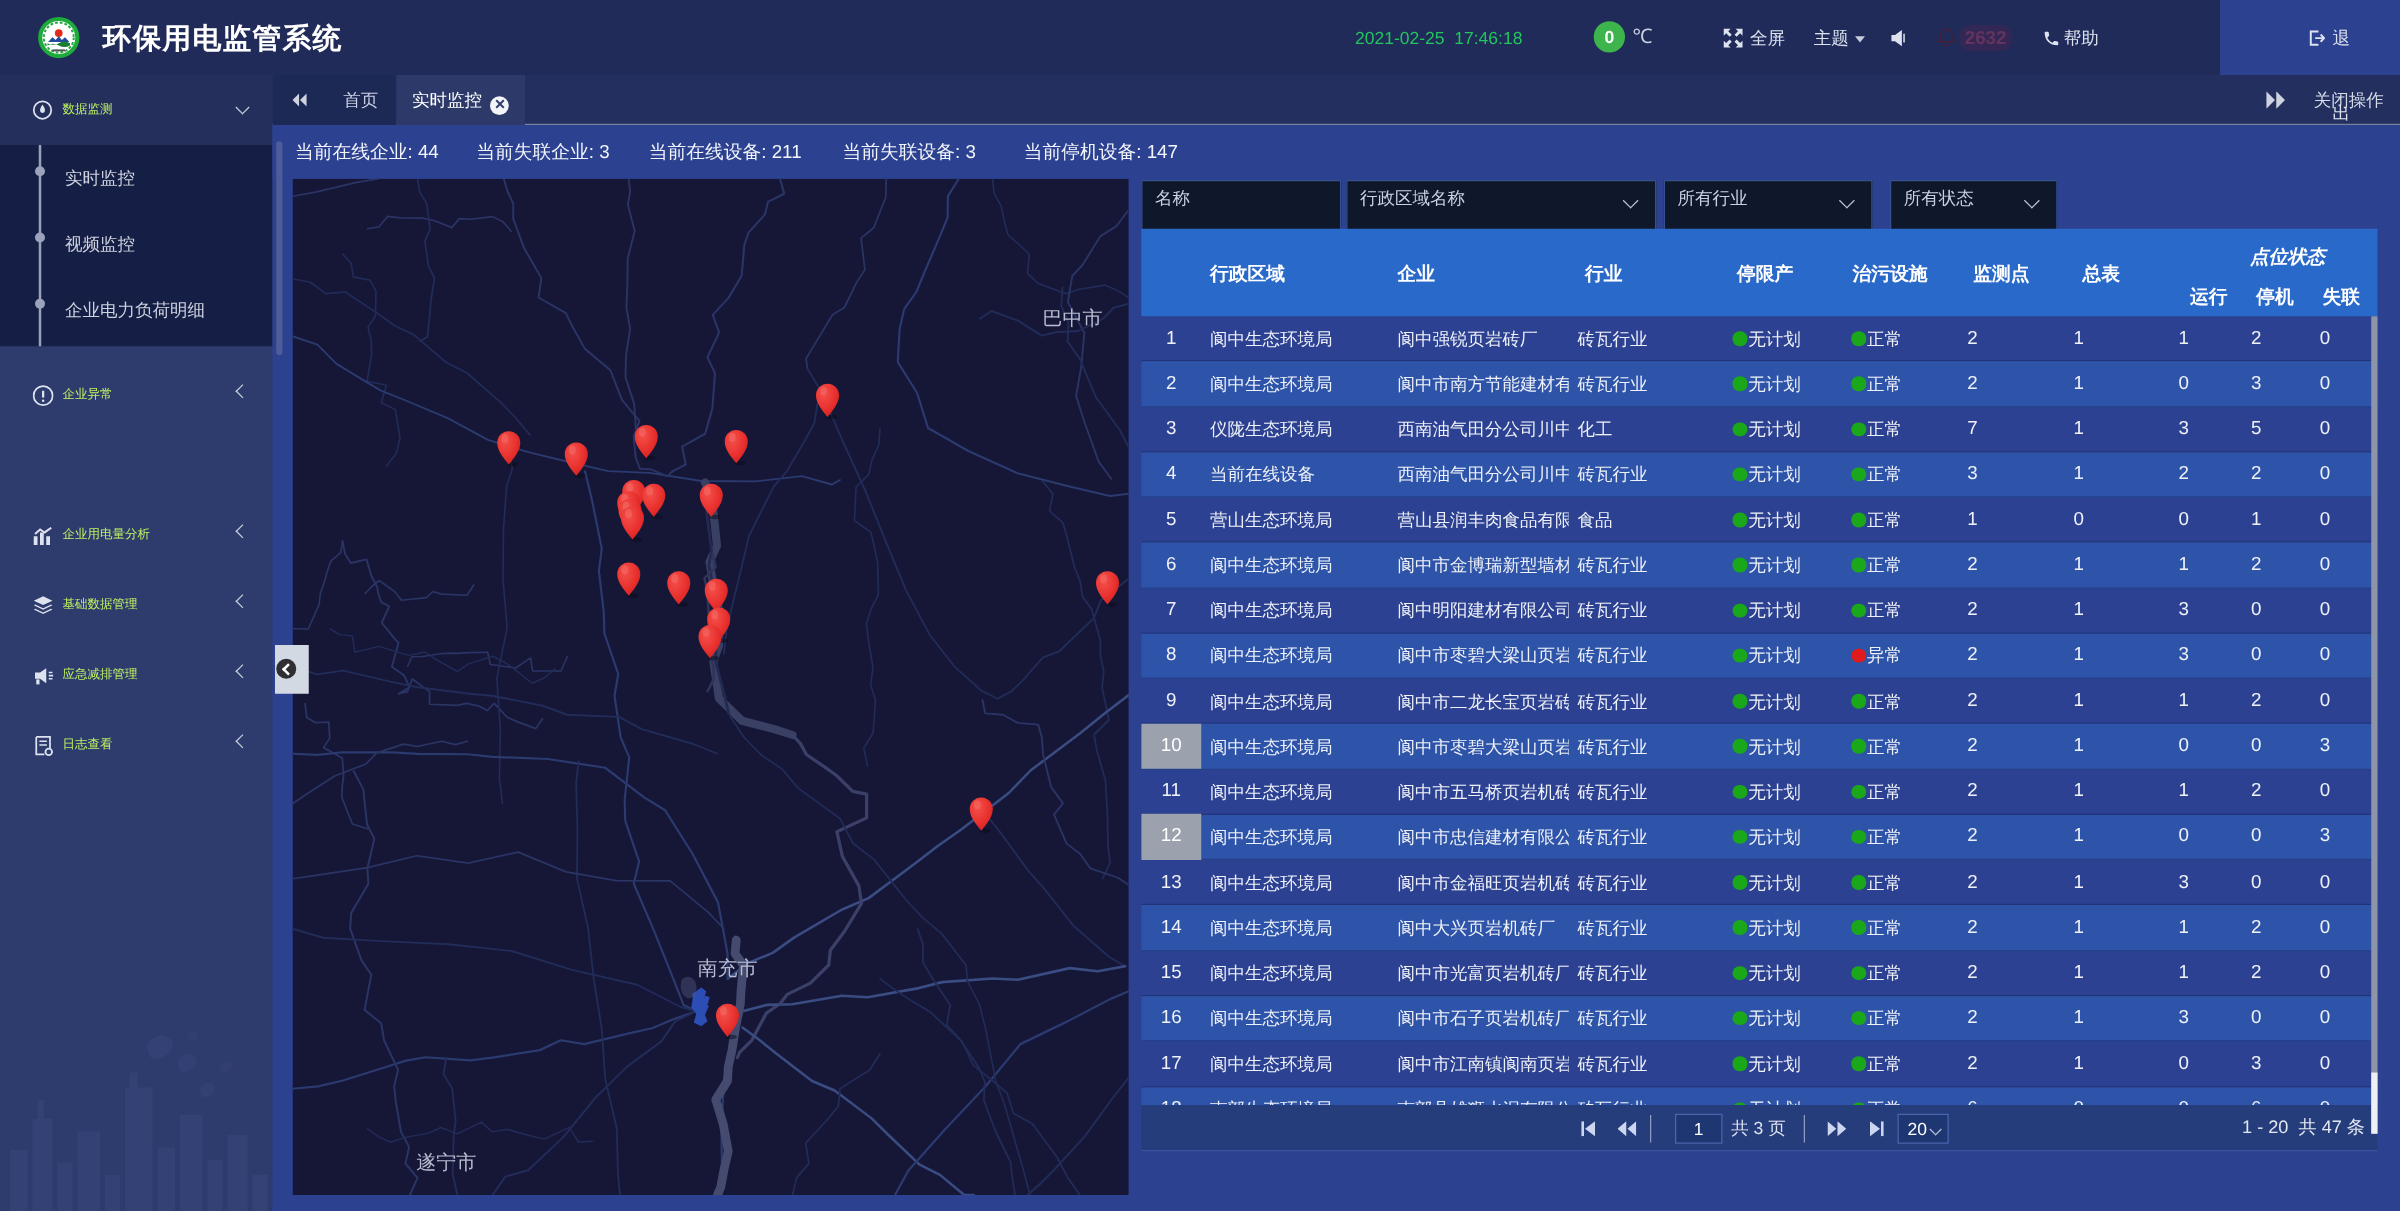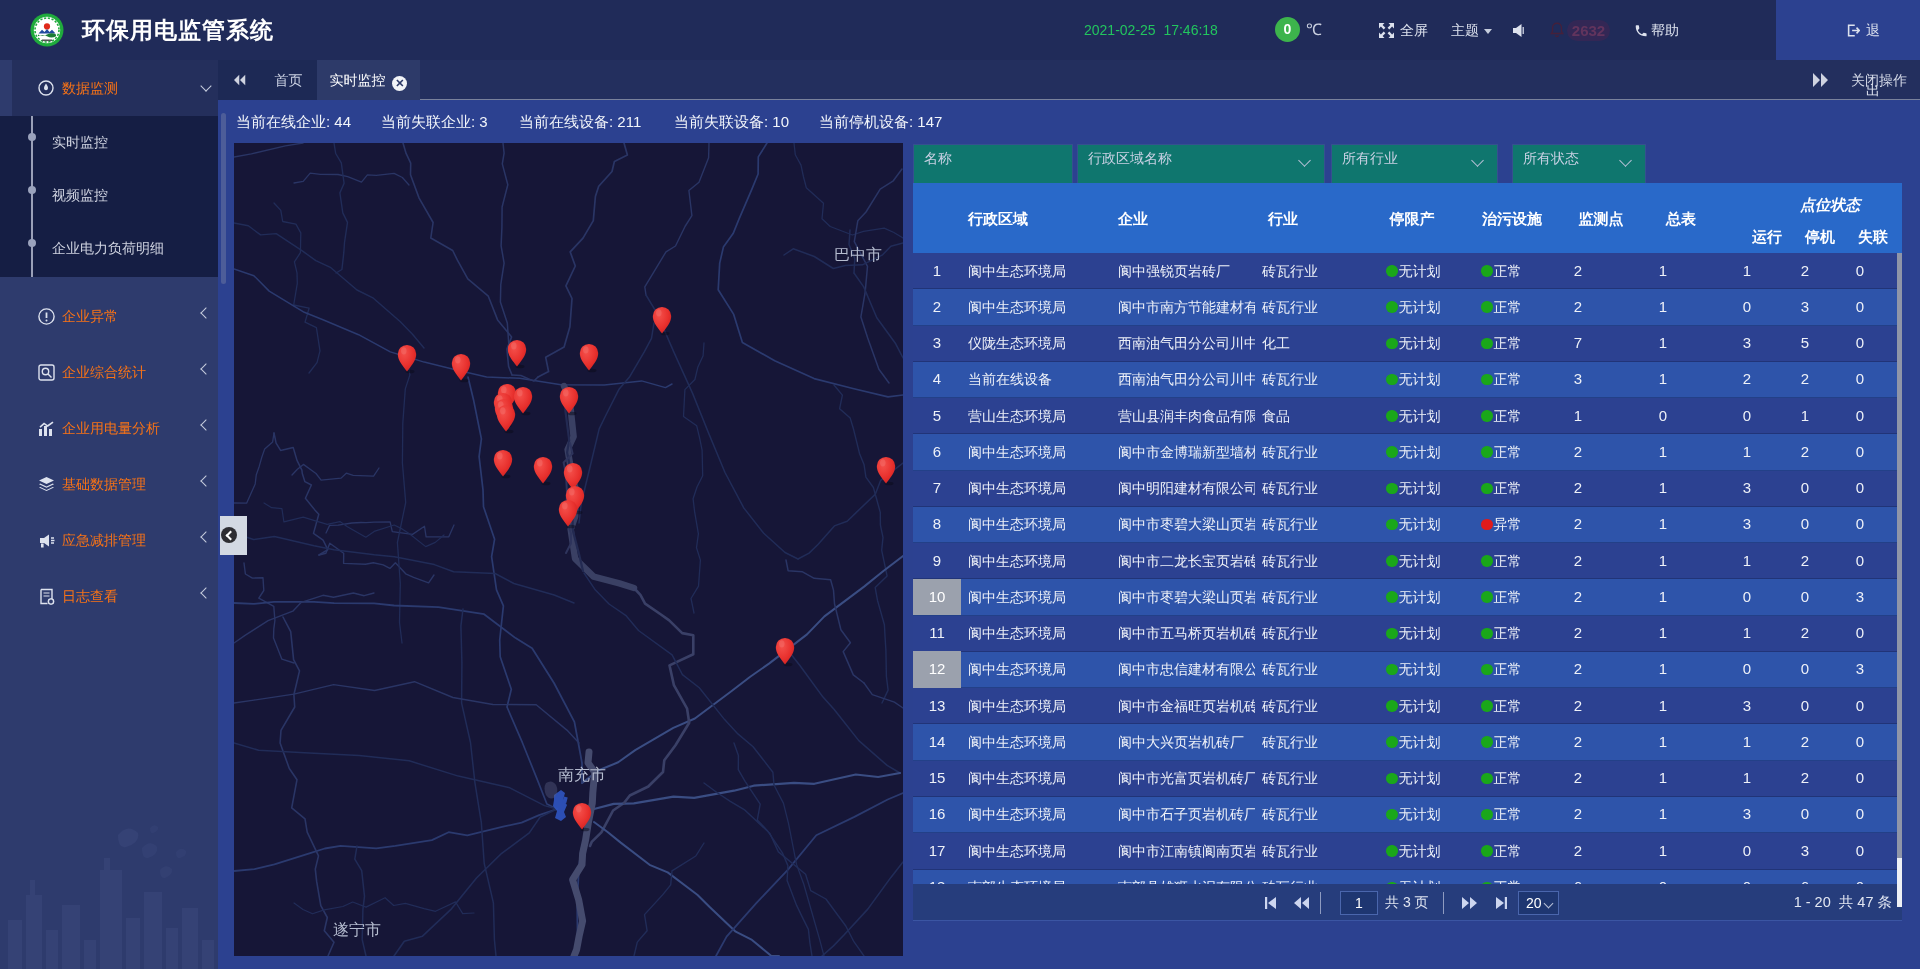--- a/index.html
+++ b/index.html
@@ -2,37 +2,37 @@
 <html><head><meta charset="utf-8">
 <style>
 *{margin:0;padding:0;box-sizing:border-box}
 html,body{width:1920px;height:969px;overflow:hidden;background:#2c4190;
  font-family:"Liberation Sans",sans-serif;}
 #header{position:absolute;left:0;top:0;width:1776px;height:60px;background:#202b59;z-index:30}
 #title{position:absolute;left:82px;top:0;line-height:60px;font-size:23px;font-weight:bold;color:#fff;letter-spacing:1px}
 .htxt{position:absolute;top:0;line-height:60px;font-size:14px;color:#dde2ee}
 .caret{display:inline-block;width:0;height:0;border-left:4.5px solid transparent;border-right:4.5px solid transparent;border-top:5.5px solid #c6cddd;vertical-align:middle;margin-left:5px}
 #sidebar{position:absolute;left:0;top:60px;width:218px;height:909px;background:#2e3b6d;overflow:hidden}
-.mitem{position:absolute;left:12px;width:218px;height:56px;color:#f97316;font-size:14px}
+.mitem{position:absolute;left:0;width:218px;height:56px;color:#bef264;font-size:10px}
 .mitem .txt{position:absolute;left:50px;top:0;line-height:56px}
 .mitem svg.ic{position:absolute;left:26px;top:20px}
 .mchev{position:absolute;right:20px;top:21px;width:8px;height:8px;border-left:1.6px solid #c6cddd;border-bottom:1.6px solid #c6cddd;transform:rotate(45deg)}
 #submenu{position:absolute;left:0;top:56px;width:218px;height:161px;background:#151e44}
 #submenu .line{position:absolute;left:31px;top:0;width:2px;height:161px;background:#9aa0b8}
 .sdot{position:absolute;left:28px;width:8px;height:8px;border-radius:50%;background:#9aa2bc}
 .sitem{position:absolute;left:52px;font-size:14px;color:#cfd3e0;line-height:14px}
 #tabbar{position:absolute;left:218px;top:60px;width:1702px;height:40px;background:#232f5e;border-bottom:1px solid #79819b;z-index:20}
 .tab{position:absolute;top:0;height:40px;line-height:40px;font-size:14px;text-align:center}
 #statsbar{position:absolute;left:218px;top:101px;width:1702px;height:42px;background:#2c4190}
 .stat{position:absolute;top:0;line-height:42px;font-size:15px;color:#f2f5fa}
 #map{position:absolute;left:234px;top:143px;width:669px;height:813px}
 #collapse{position:absolute;left:220px;top:516px;width:27px;height:39px;background:#d3d9e3;z-index:5}
 #collapse .cc{position:absolute;left:1px;top:11px;width:16px;height:16px;border-radius:50%;background:#2e2e33}
 #collapse .cc:after{content:"";position:absolute;left:6px;top:4.5px;width:5px;height:5px;border-left:2px solid #fff;border-bottom:2px solid #fff;transform:rotate(45deg)}
-.fbox{position:absolute;top:144px;height:44px;background:#0f766e;border:1px solid #35508f;color:#c9d1e4;font-size:14px;line-height:26px;padding-left:10px}
+.fbox{position:absolute;top:144px;height:44px;background:#0f172a;border:1px solid #35508f;color:#c9d1e4;font-size:14px;line-height:26px;padding-left:10px}
 .fchev{position:absolute;top:11px;width:9px;height:9px;border-left:1.7px solid #b9c2d8;border-bottom:1.7px solid #b9c2d8;transform:rotate(-45deg)}
 #thead{position:absolute;left:913px;top:183px;width:989px;height:70px;background:#2969c9;color:#fff;z-index:4}
 .th{position:absolute;transform:translateX(-50%);font-weight:bold;font-size:15px;white-space:nowrap}
 #tbody{position:absolute;left:913px;top:253px;width:989px;height:631px;overflow:hidden;z-index:3}
 .row{width:989px;height:36.28px;display:flex;align-items:center;color:#eef1f8;font-size:14px;white-space:nowrap}
 .row>div{overflow:hidden;flex-shrink:0;height:36.28px;line-height:36.28px}
 .c0{width:48px;text-align:center;font-size:15px}
 .c1{width:150px;padding-left:7px}
 .c2{width:144px;padding-left:7px}
 .c3{width:126px;padding-left:7px}
@@ -122,29 +122,20 @@
  </div>
  <div class="mitem" style="top:228px">
   <svg class="ic" width="17" height="17" viewBox="0 0 17 17" fill="none" stroke="#dde2ee" stroke-width="1.4">
    <circle cx="8.5" cy="8.5" r="7.6"></circle>
         <path d="M8.5 4.5 V10" stroke-width="1.8"></path>
         <circle cx="8.5" cy="12.6" r="1" fill="#dde2ee" stroke="none"></circle>
   </svg>
   <div class="txt">企业异常</div>
       <div class="mchev"></div>
  </div>
- <div class="mitem" style="top:284px">
-  <svg class="ic" width="17" height="17" viewBox="0 0 17 17" fill="none" stroke="#dde2ee" stroke-width="1.4">
-   <rect x="1" y="1" width="15" height="15" rx="2"></rect>
-        <circle cx="7.5" cy="7.5" r="3.2"></circle>
-        <path d="M10 10 L13.5 13.5"></path>
-  </svg>
-  <div class="txt">企业综合统计</div>
-      <div class="mchev"></div>
- </div>
  <div class="mitem" style="top:340px">
   <svg class="ic" width="17" height="17" viewBox="0 0 17 17" fill="#dde2ee">
    <rect x="1" y="9" width="3" height="7"></rect>
         <rect x="6" y="6" width="3" height="10"></rect>
         <rect x="11" y="9" width="3" height="7"></rect>
    <path d="M1.5 6.5 L6 2.5 L9.5 5 L14.5 1.5 L15.5 2.7 L9.7 7 L6.2 4.5 L2.5 7.8 Z"></path>
   </svg>
   <div class="txt">企业用电量分析</div>
       <div class="mchev"></div>
  </div>
@@ -212,21 +203,21 @@
  </div>
  <svg width="16" height="14" viewBox="0 0 16 14" style="position:absolute;left:1595px;top:13px" fill="#cfd3e0">
   <path d="M0 0 L7 7 L0 14 Z M8 0 L15 7 L8 14 Z"></path>
  </svg>
  <div class="tab" style="left:1633px;color:#d5dae8">关闭操作</div>
 </div>
 <div id="statsbar">
  <div class="stat" style="left:18px">当前在线企业: 44</div>
  <div class="stat" style="left:163px">当前失联企业: 3</div>
  <div class="stat" style="left:301px">当前在线设备: 211</div>
- <div class="stat" style="left:456px">当前失联设备: 10</div>
+ <div class="stat" style="left:456px">当前失联设备: 3</div>
  <div class="stat" style="left:601px">当前停机设备: 147</div>
 </div>
 <svg id="map" viewBox="0 0 669 813" width="669" height="813">
 <defs>
  <radialGradient id="pg" cx="0.35" cy="0.3" r="0.9">
   <stop offset="0" stop-color="#f4504b"></stop>
         <stop offset="0.55" stop-color="#e8302d"></stop>
         <stop offset="1" stop-color="#c21c1c"></stop>
  </radialGradient>
 </defs>

